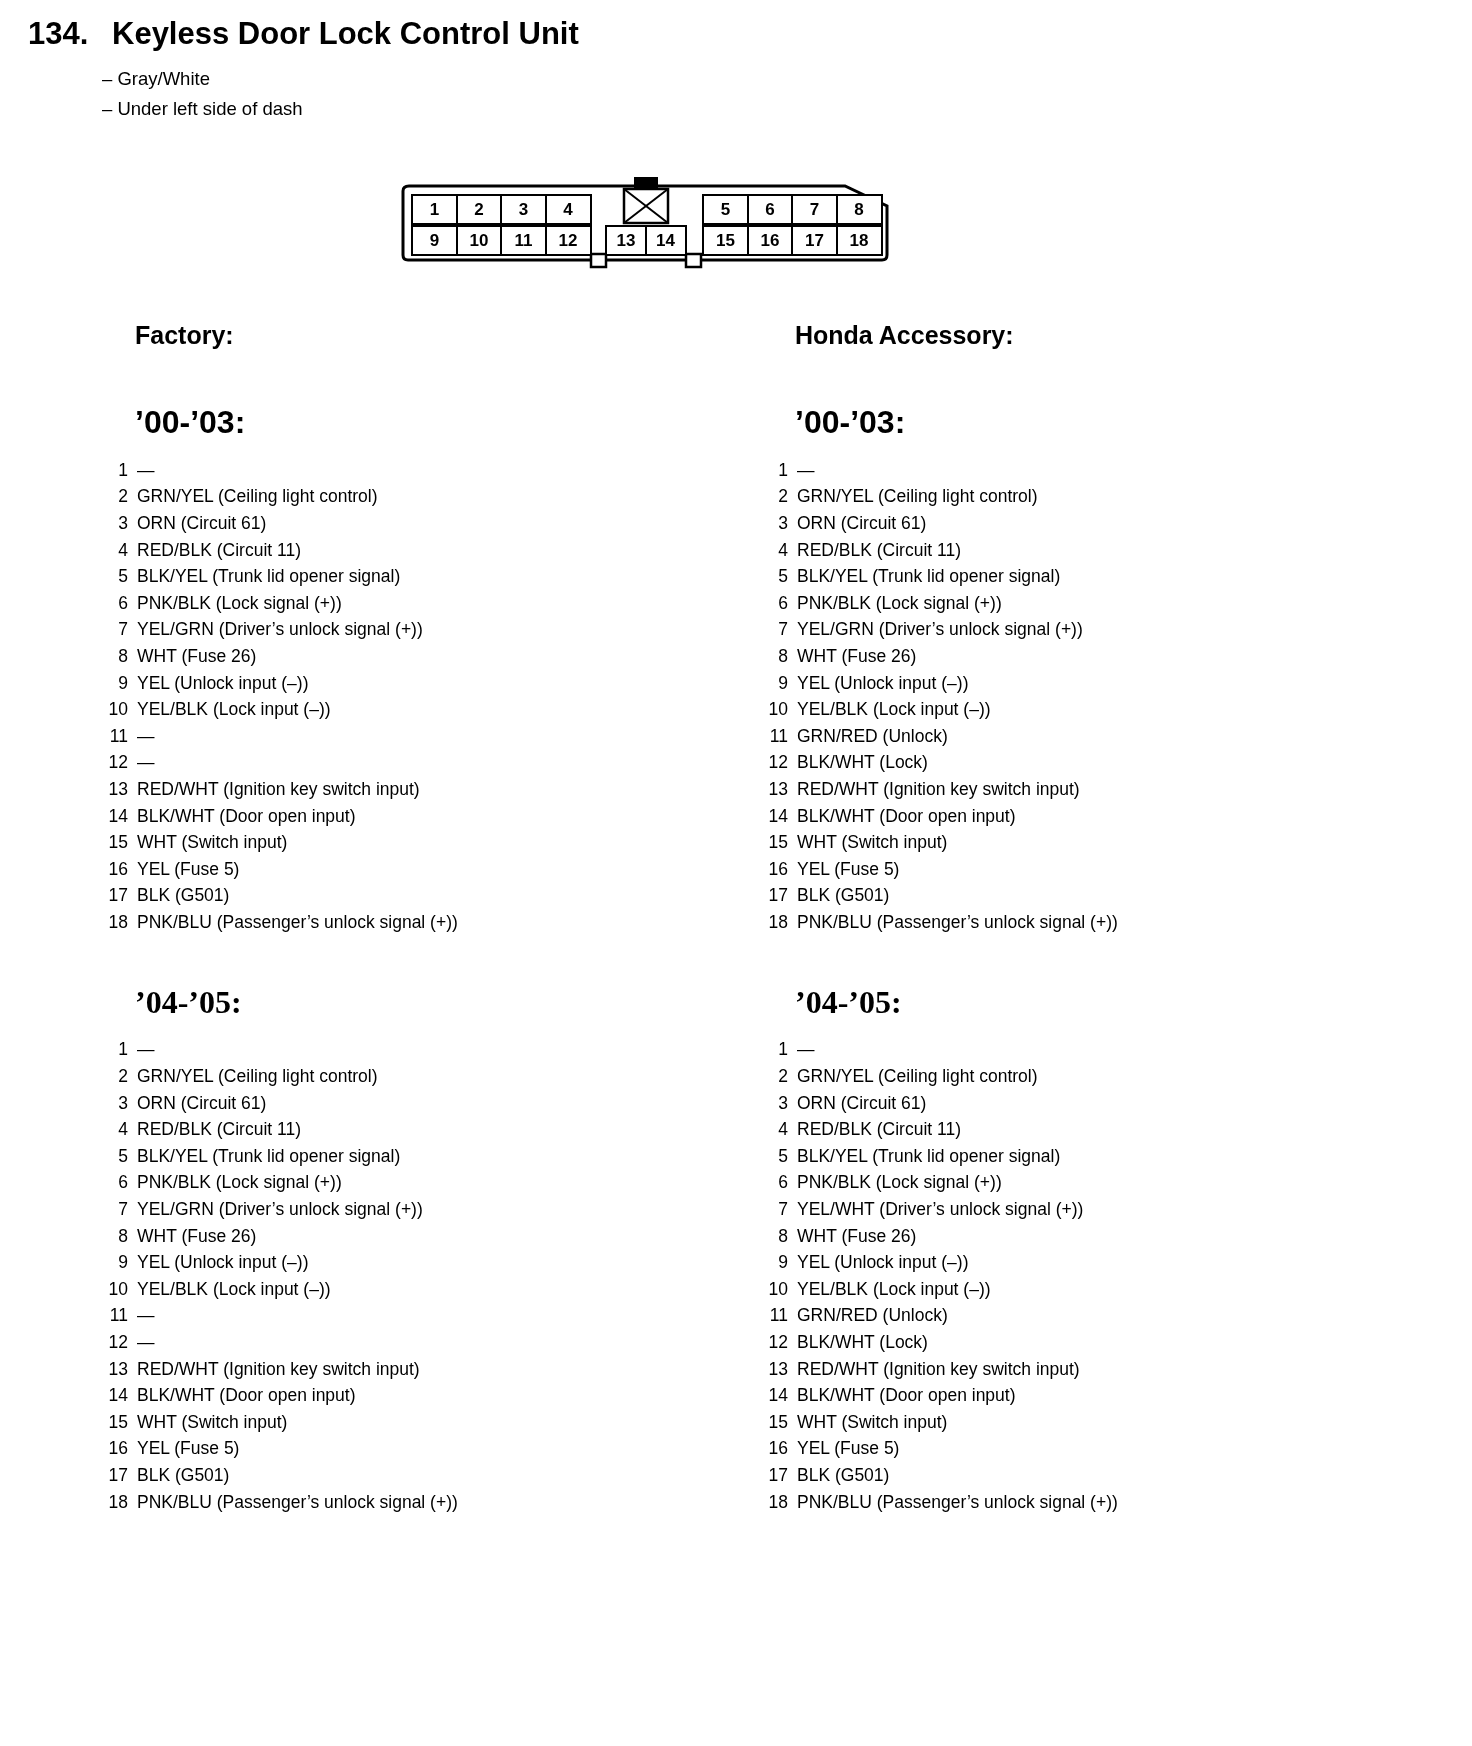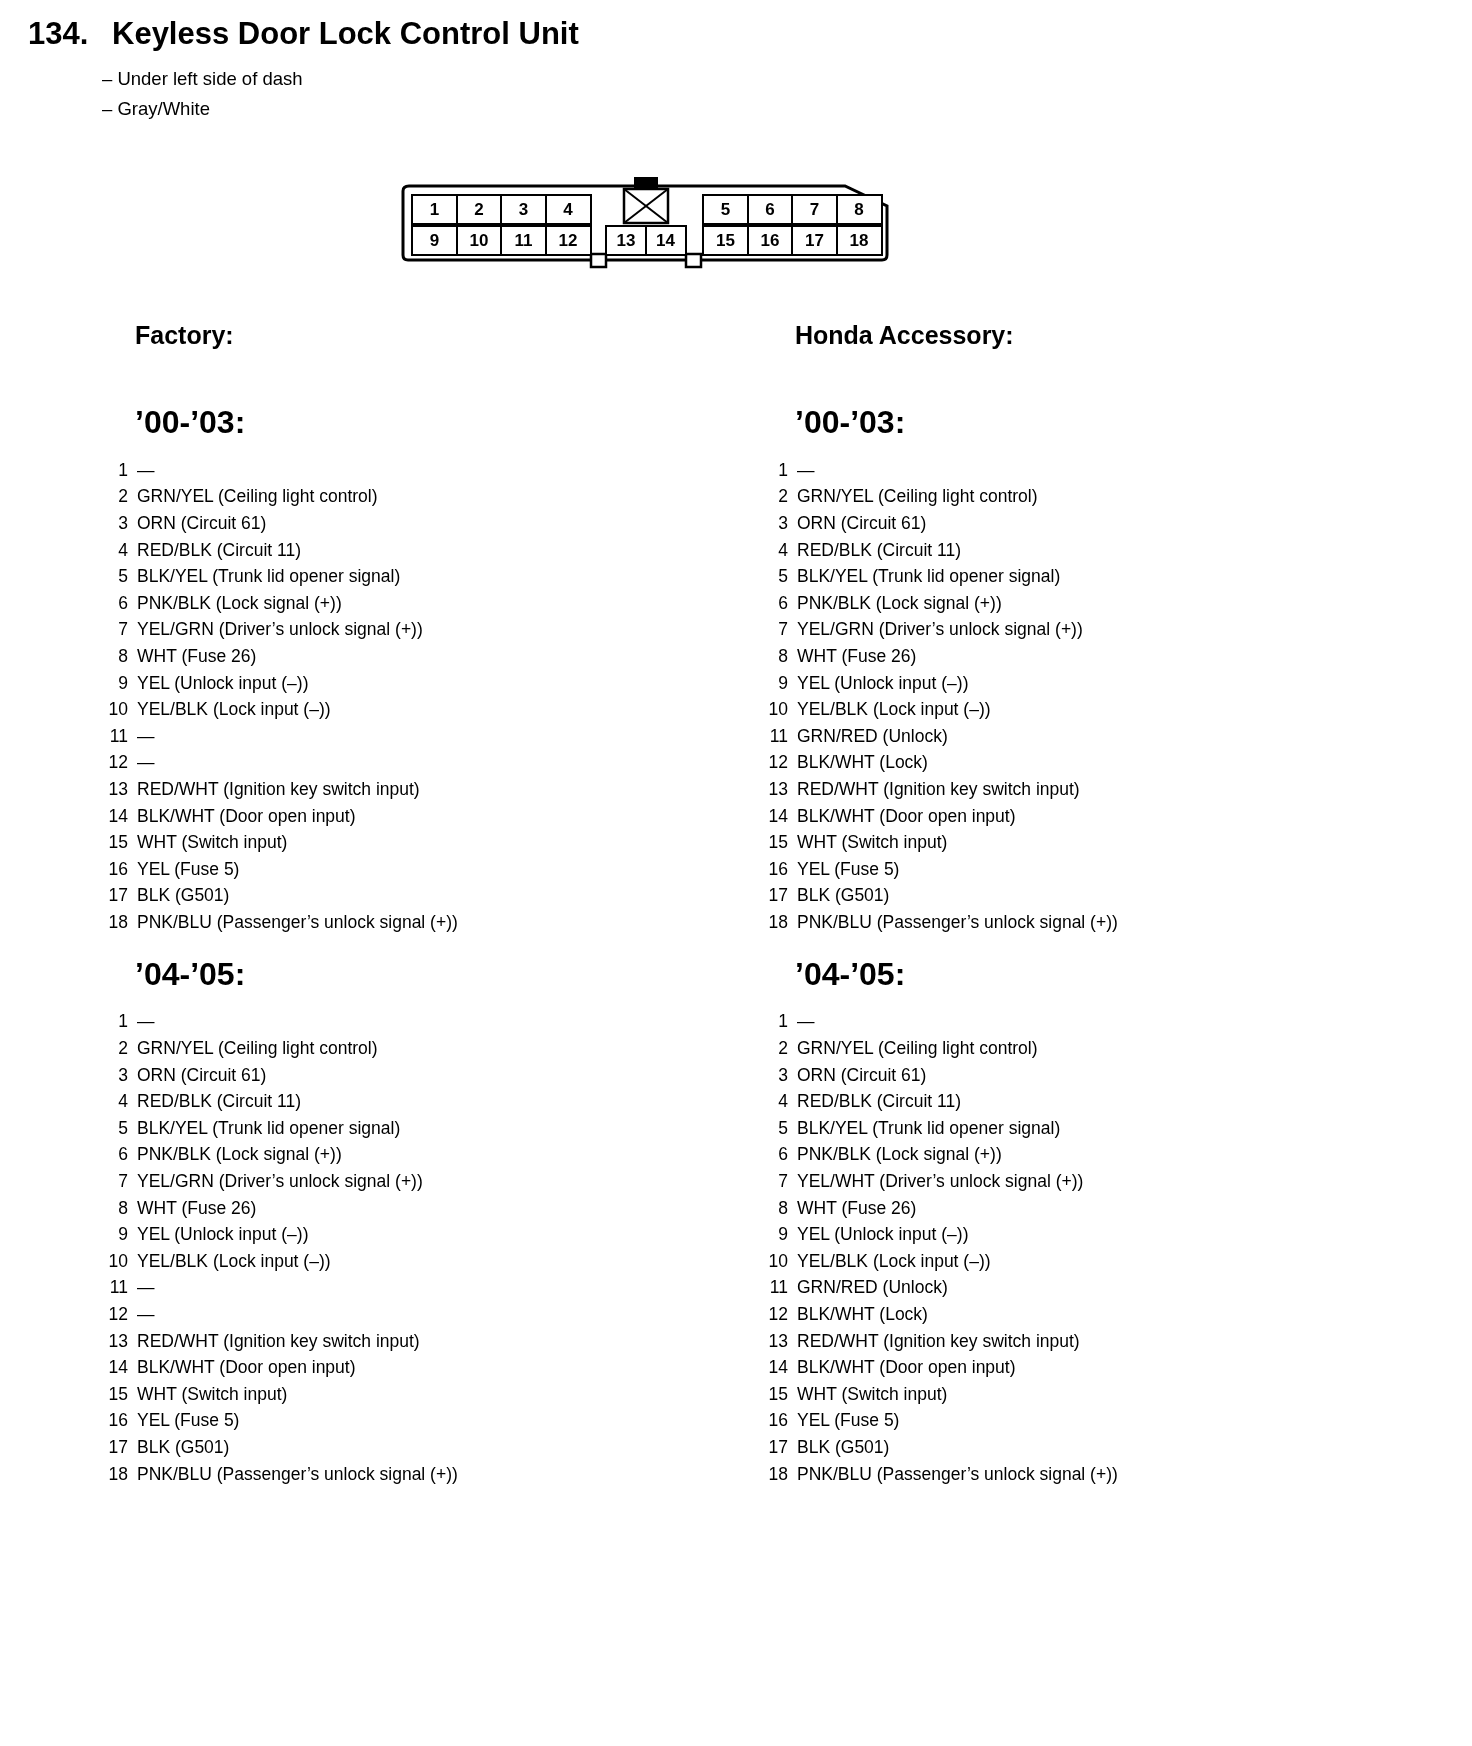--- a/index.html
+++ b/index.html
@@ -25,37 +25,37 @@
     display:flex;align-items:center;justify-content:center;
     font-size:17px;font-weight:bold;
   }
 
   
   .columns{display:flex;margin-top:48px;padding-left:90px;}
   .col{width:660px;flex:none;}
   .col-heading{margin-left:45px;font-size:25px;font-weight:bold;line-height:30px;}
   .col-note{margin:14px 0 0 47px;font-size:18.5px;line-height:26px;}
   .year-heading{margin:56px 0 18px 45px;font-size:32px;font-weight:bold;line-height:33px;}
-  .year-heading.y2{margin-top:22px;}
+  .year-heading.y2{margin-top:50px;font-family:Liberation Serif, serif;}
   .pin-row{display:flex;height:26.6px;align-items:center;font-size:17.5px;}
   .pin-num{width:38px;text-align:right;flex:none;}
   .pin-label{margin-left:9px;white-space:pre;}
 </style>
 </head>
 <body>
 
 <div class="page">
 
   <div class="title">
     <span class="title-num">134.</span><span class="title-text">Keyless Door Lock Control Unit</span>
   </div>
 
   <div class="subtitle">
+    <div>– Gray/White</div>
     <div>– Under left side of dash</div>
-    <div>– Gray/White</div>
   </div>
 
   <div class="connector">
     <svg viewBox="0 0 492 96" width="492" height="96">
       <path d="M 10 10 H 446 L 488 30 V 79 Q 488 84 483 84 H 9 Q 4 84 4 79 V 15 Q 4 10 10 10 Z" fill="#ffffff" stroke="#000000" stroke-width="3"></path>
       <rect x="192" y="78" width="15" height="13" fill="#ffffff" stroke="#000000" stroke-width="2.5"></rect>
       <rect x="287" y="78" width="15" height="13" fill="#ffffff" stroke="#000000" stroke-width="2.5"></rect>
       <g>
         <rect x="225" y="13" width="44" height="34" fill="#ffffff" stroke="#000000" stroke-width="2.5"></rect>
         <line x1="225" y1="13" x2="269" y2="47" stroke="#000000" stroke-width="2"></line>

